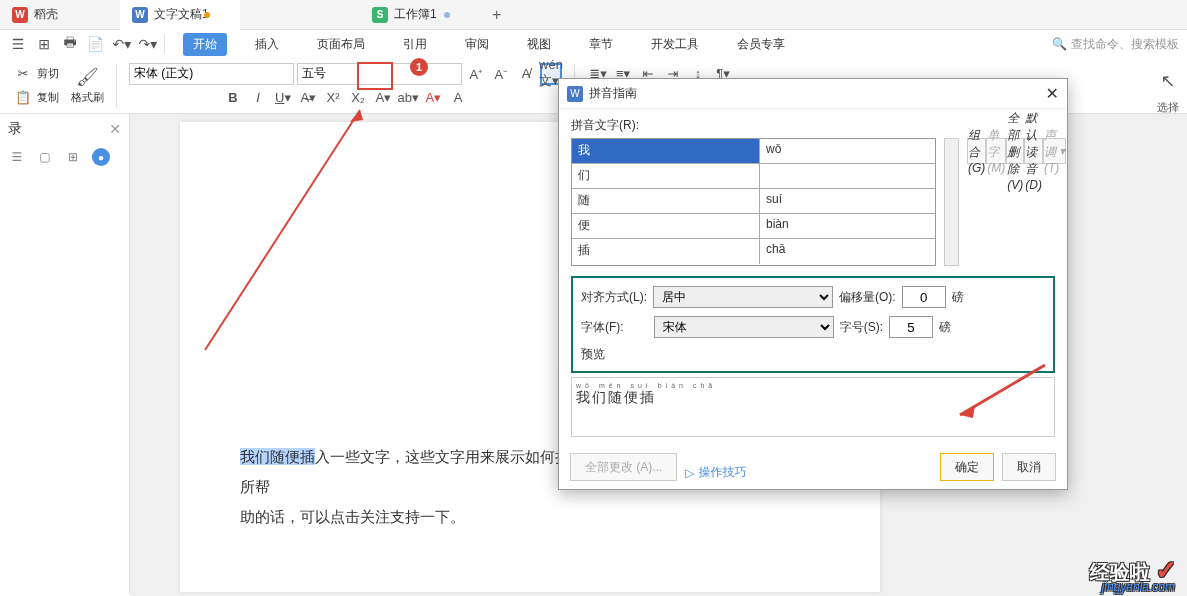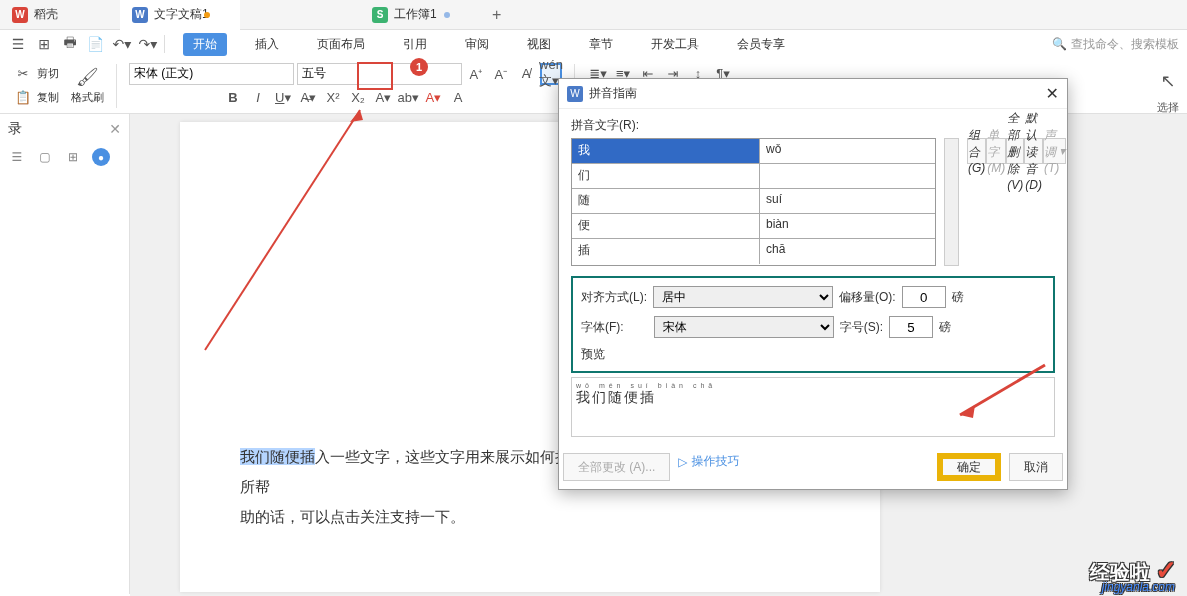--- a/index.html
+++ b/index.html
@@ -74,23 +74,23 @@
 .dlg-cell.sel { background: #316ac5; color: #fff; }
 .dlg-scroll { width: 16px; background: #f0f0f0; border: 1px solid #ccc; }
 .dlg-right-btns { display: flex; flex-direction: row; gap: 0; width: 88px; font-style: italic; }
 .dlg-btn { height: 26px; border: 1px solid #ccc; background: #f8f8f8; font-size: 12px; display: flex; align-items: center; justify-content: center; }
 .dlg-btn.disabled { color: #aaa; }
 .dlg-opts { margin-top: 10px; border: 2px solid #0f766e; padding: 8px; }
 .dlg-opt-row { display: flex; align-items: center; gap: 6px; margin-bottom: 8px; font-size: 12px; }
 .dlg-select { border: 1px solid #999; height: 22px; padding: 2px 4px; font-size: 12px; }
 .dlg-input-sm { width: 44px; height: 22px; border: 1px solid #999; padding: 0 4px; text-align: center; }
 .dlg-preview { margin-top: 4px; border: 1px solid #ccc; height: 60px; padding: 4px; font-size: 12px; }
-.dlg-footer { display: flex; align-items: flex-start; gap: 8px; padding: 8px 4px; }
+.dlg-footer { display: flex; align-items: flex-end; gap: 8px; padding: 8px 11px; }
 .dlg-footer-btn { height: 28px; padding: 0 14px; border: 1px solid #ccc; background: #f8f8f8; font-size: 12px; display: flex; align-items: center; }
-.dlg-footer-btn.primary { border: 6px solid #eab308; color: #333; }
+.dlg-footer-btn.primary { border: 1px solid #eab308; color: #333; }
 .dlg-footer-btn.disabled { color: #aaa; }
 .dlg-link { color: #4a90e2; display: flex; align-items: center; gap: 4px; }
 .dlg-footer-right { margin-left: auto; display: flex; gap: 8px; }
 
 
 .arrow-line { position: absolute; z-index: 200; }
 
 
 .right-icons { position: absolute; right: 8px; top: 70px; display: flex; flex-direction: column; align-items: center; gap: 8px; font-size: 11px; }
 .right-icons .ri { color: #555; }

